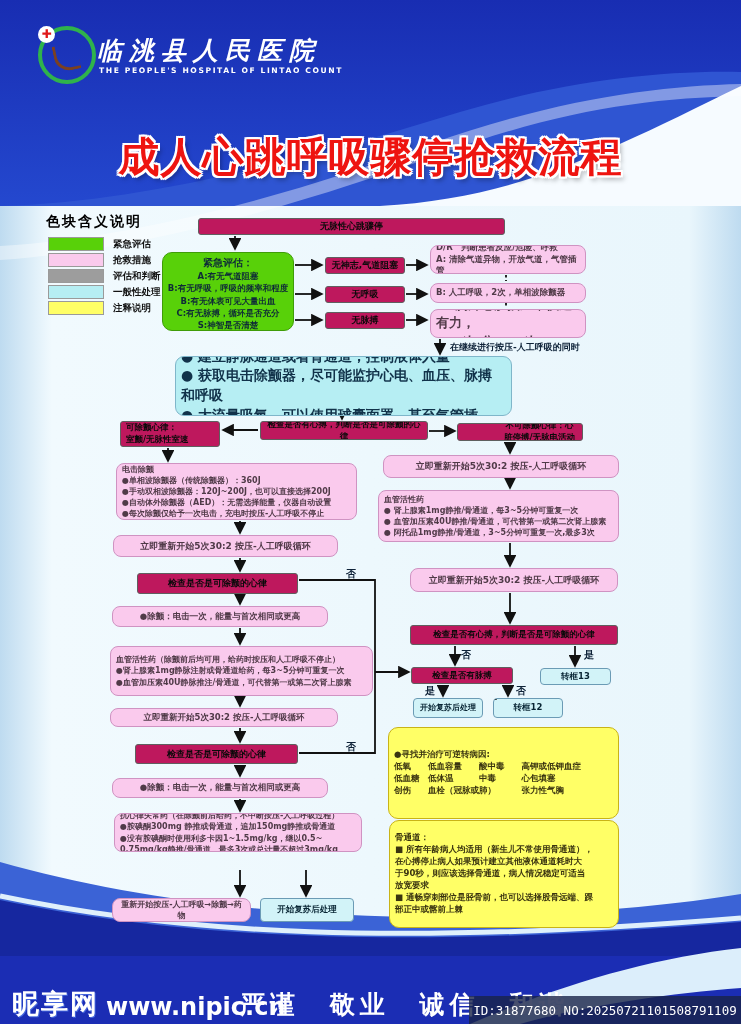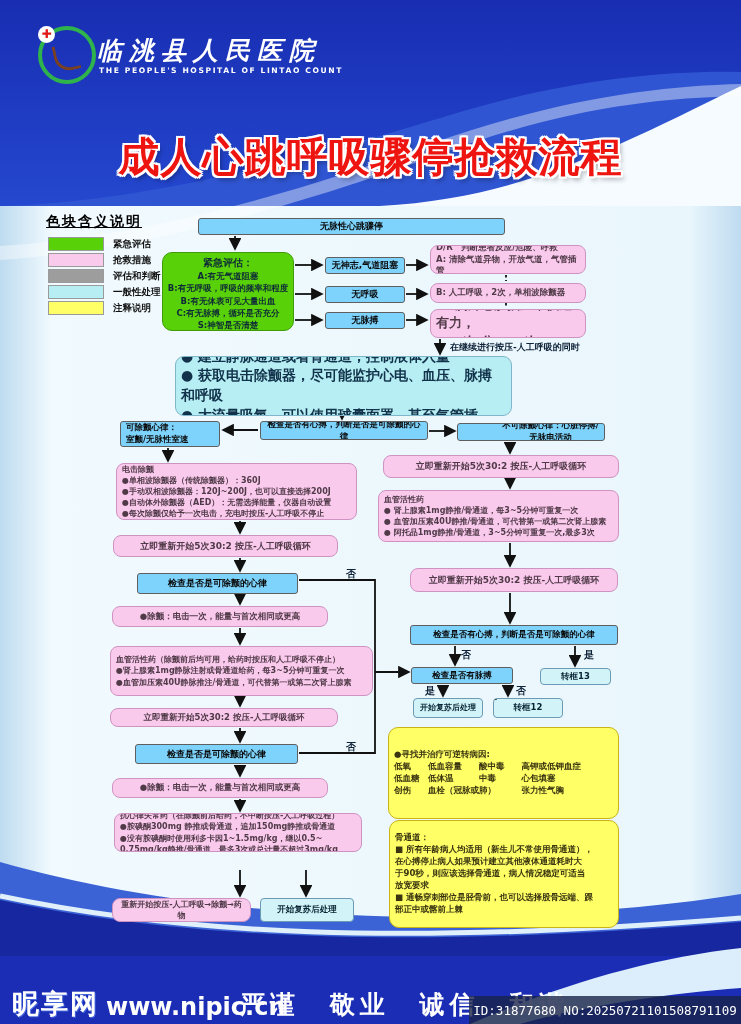--- a/index.html
+++ b/index.html
@@ -8,31 +8,31 @@
   svg.cn{z-index:2;}
   
   .logo-ring{position:absolute;left:38px;top:26px;width:50px;height:50px;border:4px solid #2fb34c;border-radius:50%;z-index:3;}
   .logo-cross{position:absolute;left:-4px;top:-4px;width:17px;height:17px;background:#fff;border-radius:50%;color:#e01818;font-size:12px;line-height:17px;text-align:center;font-weight:bold;}
   .logo-mark{position:absolute;left:12px;top:14px;width:22px;height:24px;border-left:3px solid #7a4022;border-bottom:3px solid #7a4022;border-radius:0 0 0 16px;transform:rotate(-12deg);}
   .hospital{position:absolute;left:97px;top:34px;color:#fff;font-size:25px;font-weight:bold;letter-spacing:7px;font-style:italic;font-family:"DejaVu Serif",serif;z-index:3;white-space:nowrap;}
   .hospital-en{position:absolute;left:99px;top:66px;color:#fff;font-size:7.6px;font-weight:bold;letter-spacing:1.6px;z-index:3;white-space:nowrap;}
   .main-title{position:absolute;left:0;width:741px;top:130px;text-align:center;font-size:41px;font-weight:bold;color:#ee1410;letter-spacing:1px;z-index:3;white-space:nowrap;
     text-shadow:2px 2px 0 #fff,-2px -2px 0 #fff,2px -2px 0 #fff,-2px 2px 0 #fff,0 2px 0 #fff,0 -2px 0 #fff,2px 0 0 #fff,-2px 0 0 #fff,3px 4px 5px rgba(0,0,0,.35);}
   
-  .legend-title{position:absolute;left:46px;top:213px;font-size:14px;font-weight:bold;color:#000;letter-spacing:2px;z-index:3;text-decoration:underline;}
+  .legend-title{position:absolute;left:46px;top:213px;font-size:14px;font-weight:bold;color:#000;letter-spacing:2px;z-index:3;}
   .legend{position:absolute;left:48px;top:236px;z-index:3;}
   .lg-row{display:flex;align-items:center;height:16px;}
   .lg-sw{width:54px;height:12px;border:1px solid #9a9a9a;}
   .lg-lb{margin-left:9px;font-size:9.5px;font-weight:bold;color:#111;white-space:nowrap;}
   
   .node{position:absolute;box-sizing:border-box;z-index:3;display:flex;align-items:center;justify-content:center;text-align:center;
         border:1px solid #888;border-radius:7px;font-size:9px;line-height:1.4;color:#222;padding:1px 5px;overflow:hidden;}
   .node .txt{white-space:pre-line;}
   .tl{justify-content:flex-start;text-align:left;}
-  .gray{background:#7dd3fc;border-color:#5f5f5f;color:#0a0a0a;font-weight:bold;border-radius:3px;}
+  .gray{background:#be185d;border-color:#5f5f5f;color:#0a0a0a;font-weight:bold;border-radius:3px;}
   .pink{background:#facae e;}
   .pink{background:#facaed;border-color:#cf93c2;color:#503a48;font-weight:bold;border-radius:8px;}
   .green{background:#58d109;border-color:#3f9c08;color:#0e2a38;font-weight:bold;border-radius:10px;display:block;padding:3px 4px;}
   .green .ttl{display:block;text-align:center;font-size:10px;}
   .green .txt{display:block;font-size:8.5px;line-height:1.45;}
   .cyan{background:#b6eef3;border-color:#7fb6ca;color:#11324a;font-weight:bold;border-radius:9px;}
   .lcyan{background:#d2f3f8;border-color:#6b9bb5;color:#072433;font-weight:bold;border-radius:4px;}
   .yellow{background:#ffff66;border-color:#c9b317;color:#3a3410;font-weight:bold;border-radius:10px;}
   .num{position:absolute;top:-13px;left:-14px;font-size:11px;font-weight:bold;color:#000;line-height:1;z-index:4;}
   .elabel{position:absolute;z-index:4;font-size:10px;font-weight:bold;color:#0e2238;white-space:nowrap;}
@@ -187,21 +187,21 @@
 ● 获取电击除颤器，尽可能监护心电、血压、脉搏和呼吸
 ● 大流量吸氧，可以使用球囊面罩，甚至气管插管、人工呼吸机</span>
     </div>
   <div class="node gray" style="left:260px;top:421px;width:168px;height:19px;font-size:8.5px;">
     <span class="txt">检查是否有心搏，判断是否是可除颤的心律</span>
     </div>
   <div class="node gray tl" style="left:120px;top:421px;width:100px;height:26px;font-size:8.5px;">
     <span class="txt">可除颤心律：
 室颤/无脉性室速</span>
     </div>
-  <div class="node gray" style="left:457px;top:423px;width:148px;height:18px;font-size:8.5px;padding-left:44px;">
+  <div class="node gray" style="left:457px;top:423px;width:126px;height:18px;font-size:8.5px;padding-left:44px;">
     <span class="txt">不可除颤心律：心脏停搏/无脉电活动</span>
     </div>
   <div class="node pink tl" style="left:116px;top:463px;width:241px;height:57px;font-size:8px;">
     <span class="num" style="left:-16px;top:-8px">13</span>
       <span class="txt">电击除颤
 ●单相波除颤器（传统除颤器）：360J
 ●手动双相波除颤器：120J~200J，也可以直接选择200J
 ●自动体外除颤器（AED）：无需选择能量，仪器自动设置
 ●每次除颤仅给予一次电击，充电时按压-人工呼吸不停止</span>
     </div>

